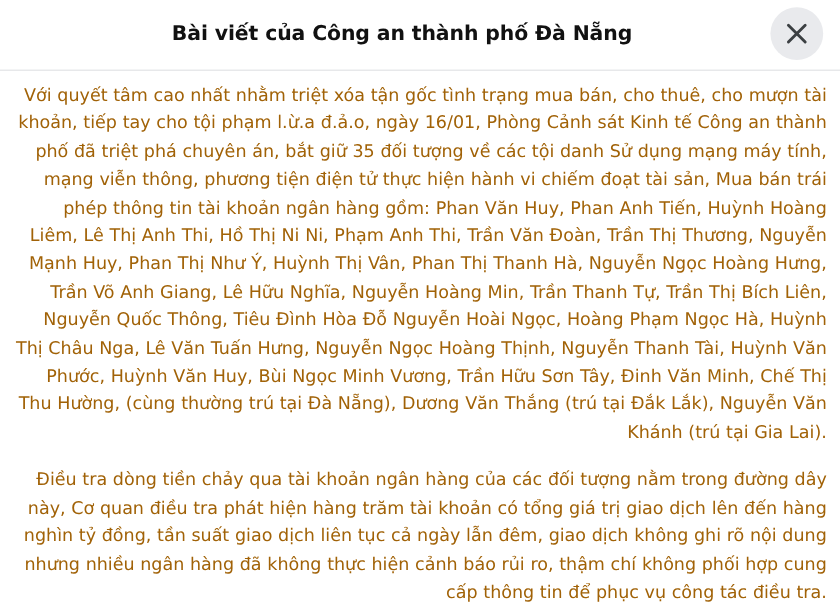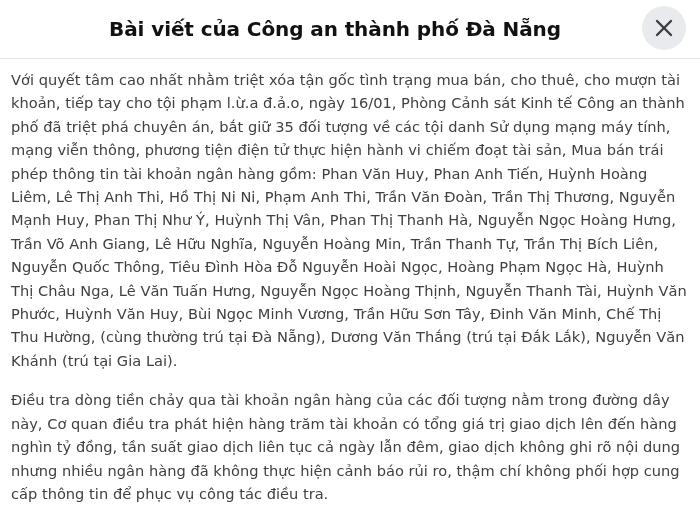--- a/index.html
+++ b/index.html
@@ -23,21 +23,21 @@
   .header {
     position: relative;
     height: 58px;
     display: flex;
     align-items: center;
     justify-content: center;
     padding: 0 70px 0 40px;
     box-sizing: border-box;
   }
   .header-title {
-    font-size: 20px;
+    font-size: 17px;
     font-weight: bold;
     color: #111111;
     text-align: center;
     line-height: 1.25;
     letter-spacing: -0.1px;
   }
   .close-button {
     position: absolute;
     right: 14px;
     top: 6px;
@@ -60,23 +60,23 @@
     background: #e2e3e5;
     width: 100%;
   }
   .article-body {
     padding: 9px 11px 0 11px;
     box-sizing: border-box;
   }
   .para {
     font-size: 14.6px;
     line-height: 23.4px;
-    color: #404040;
+    color: #a16207;
     margin: 0 0 16px 0;
-    text-align: left;
+    text-align: right;
     word-spacing: 0.1px;
   }
   .para:last-child {
     margin-bottom: 11px;
   }
 </style>
 </head>
 <body>
 
 <div class="page">

